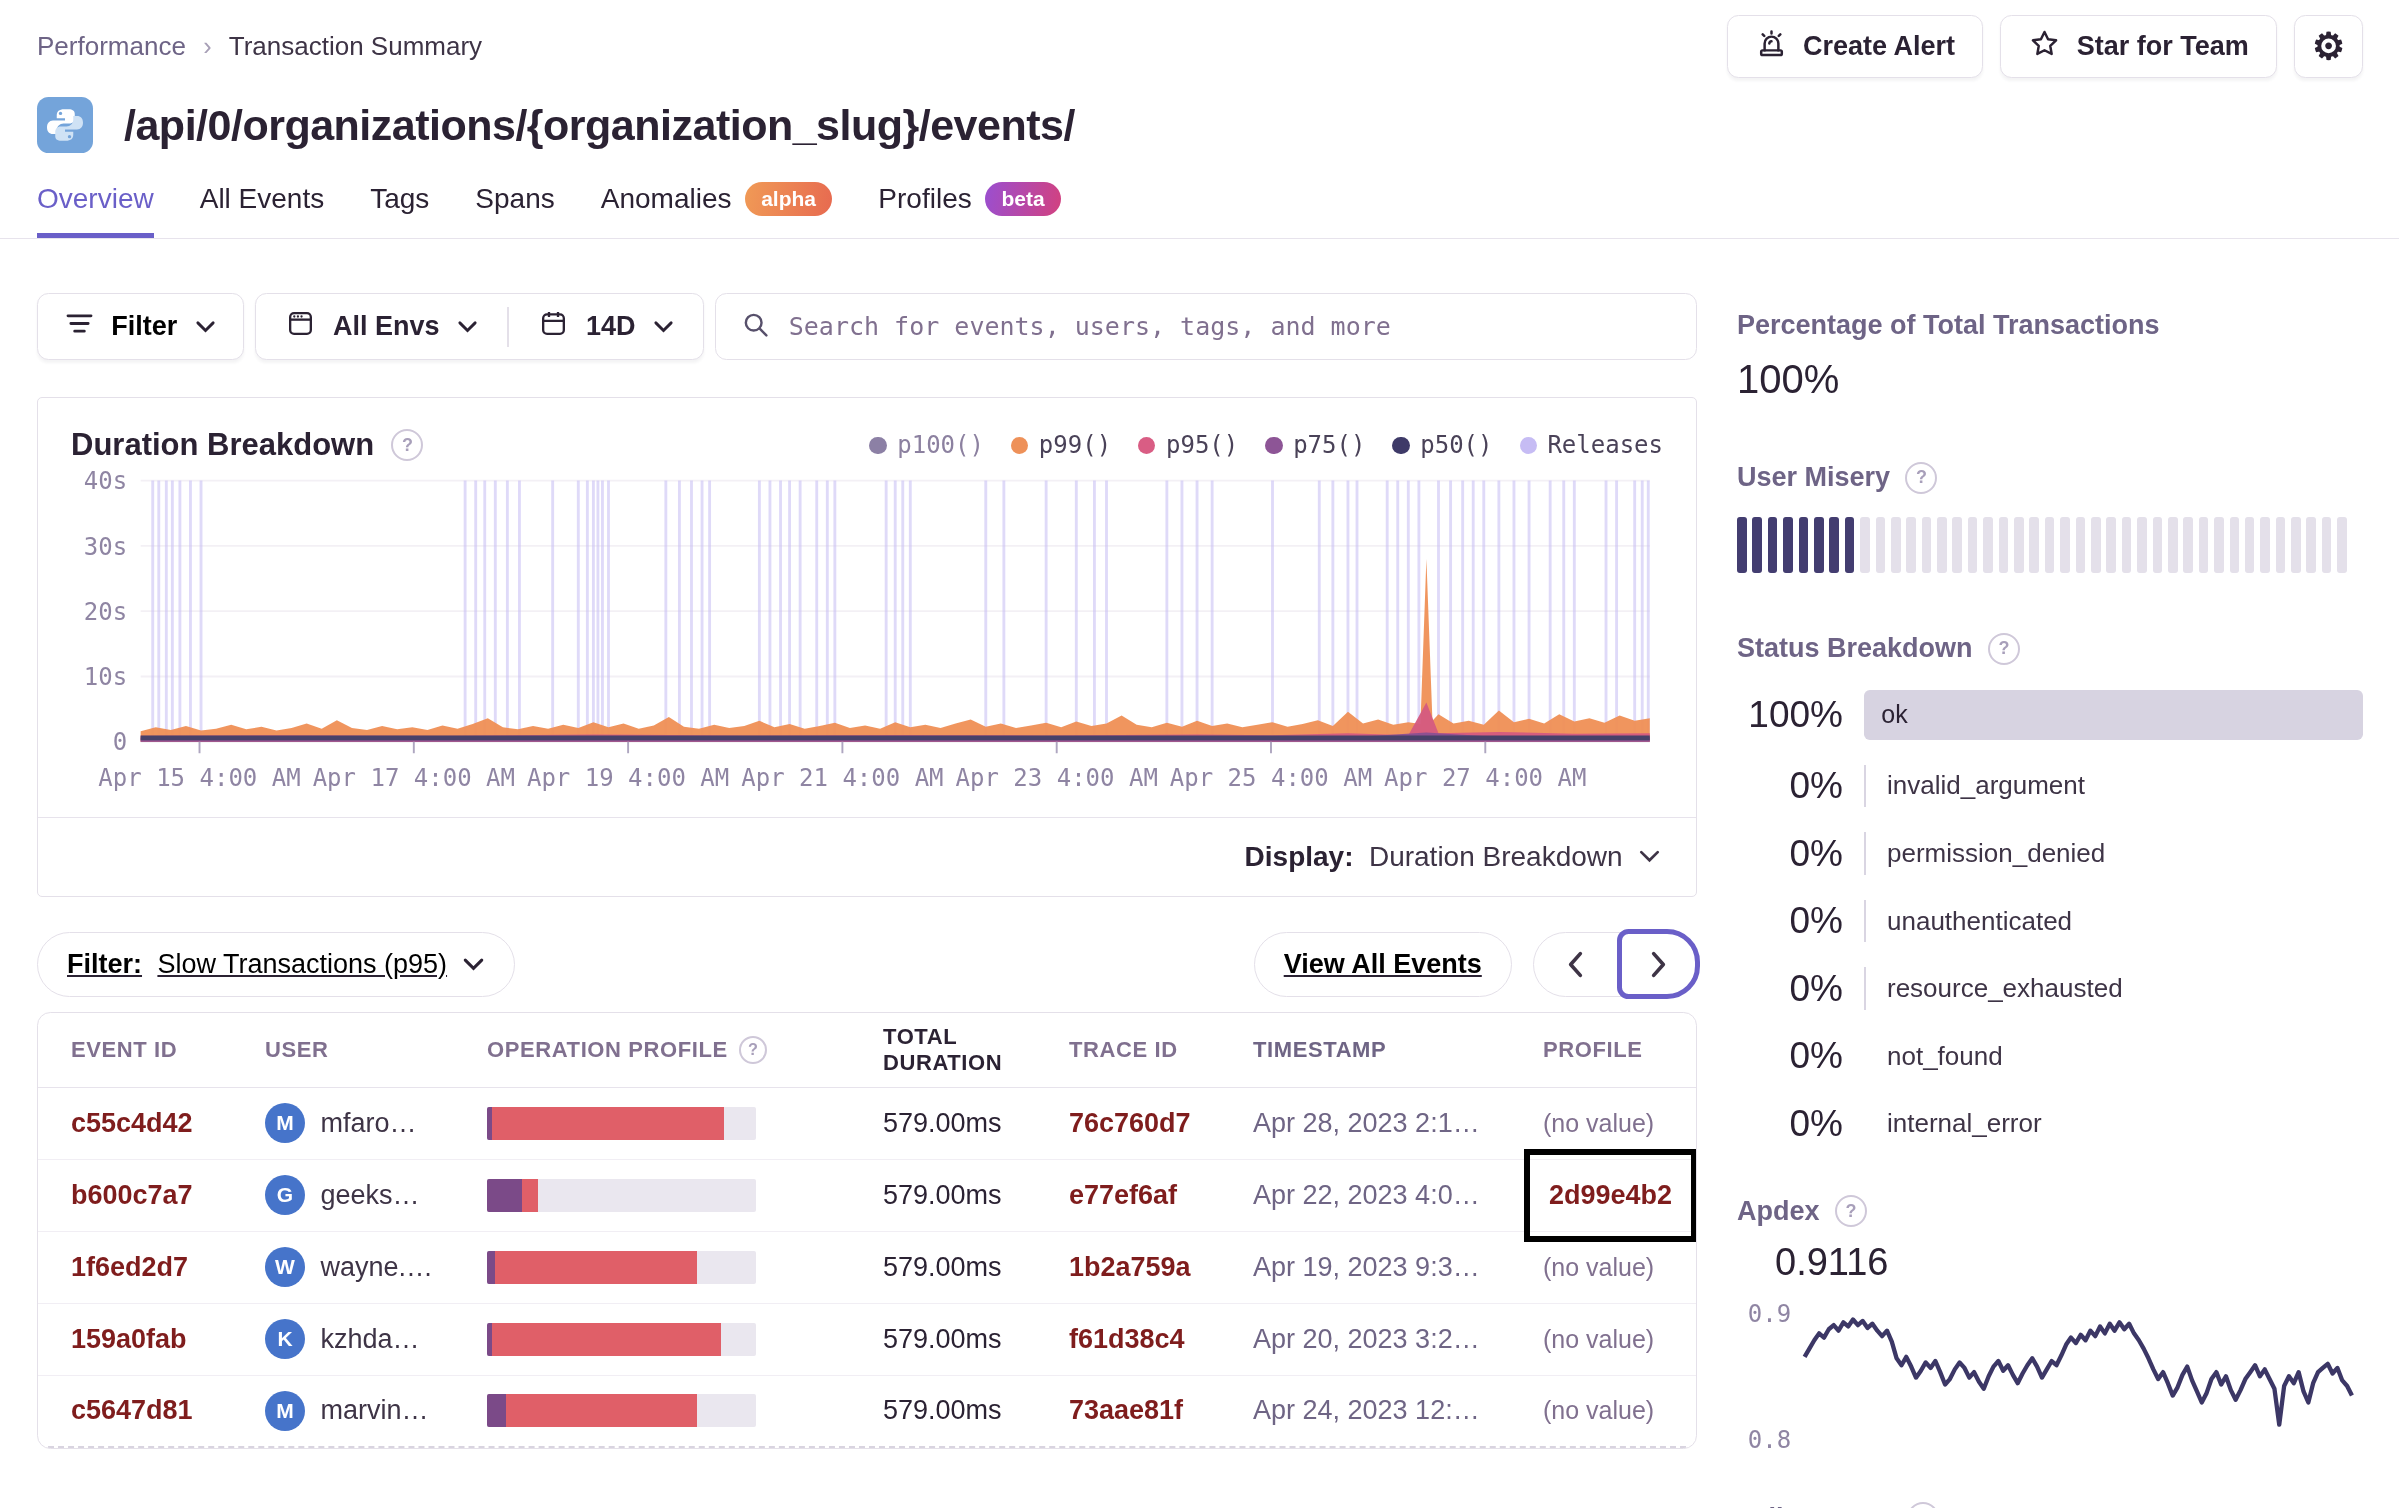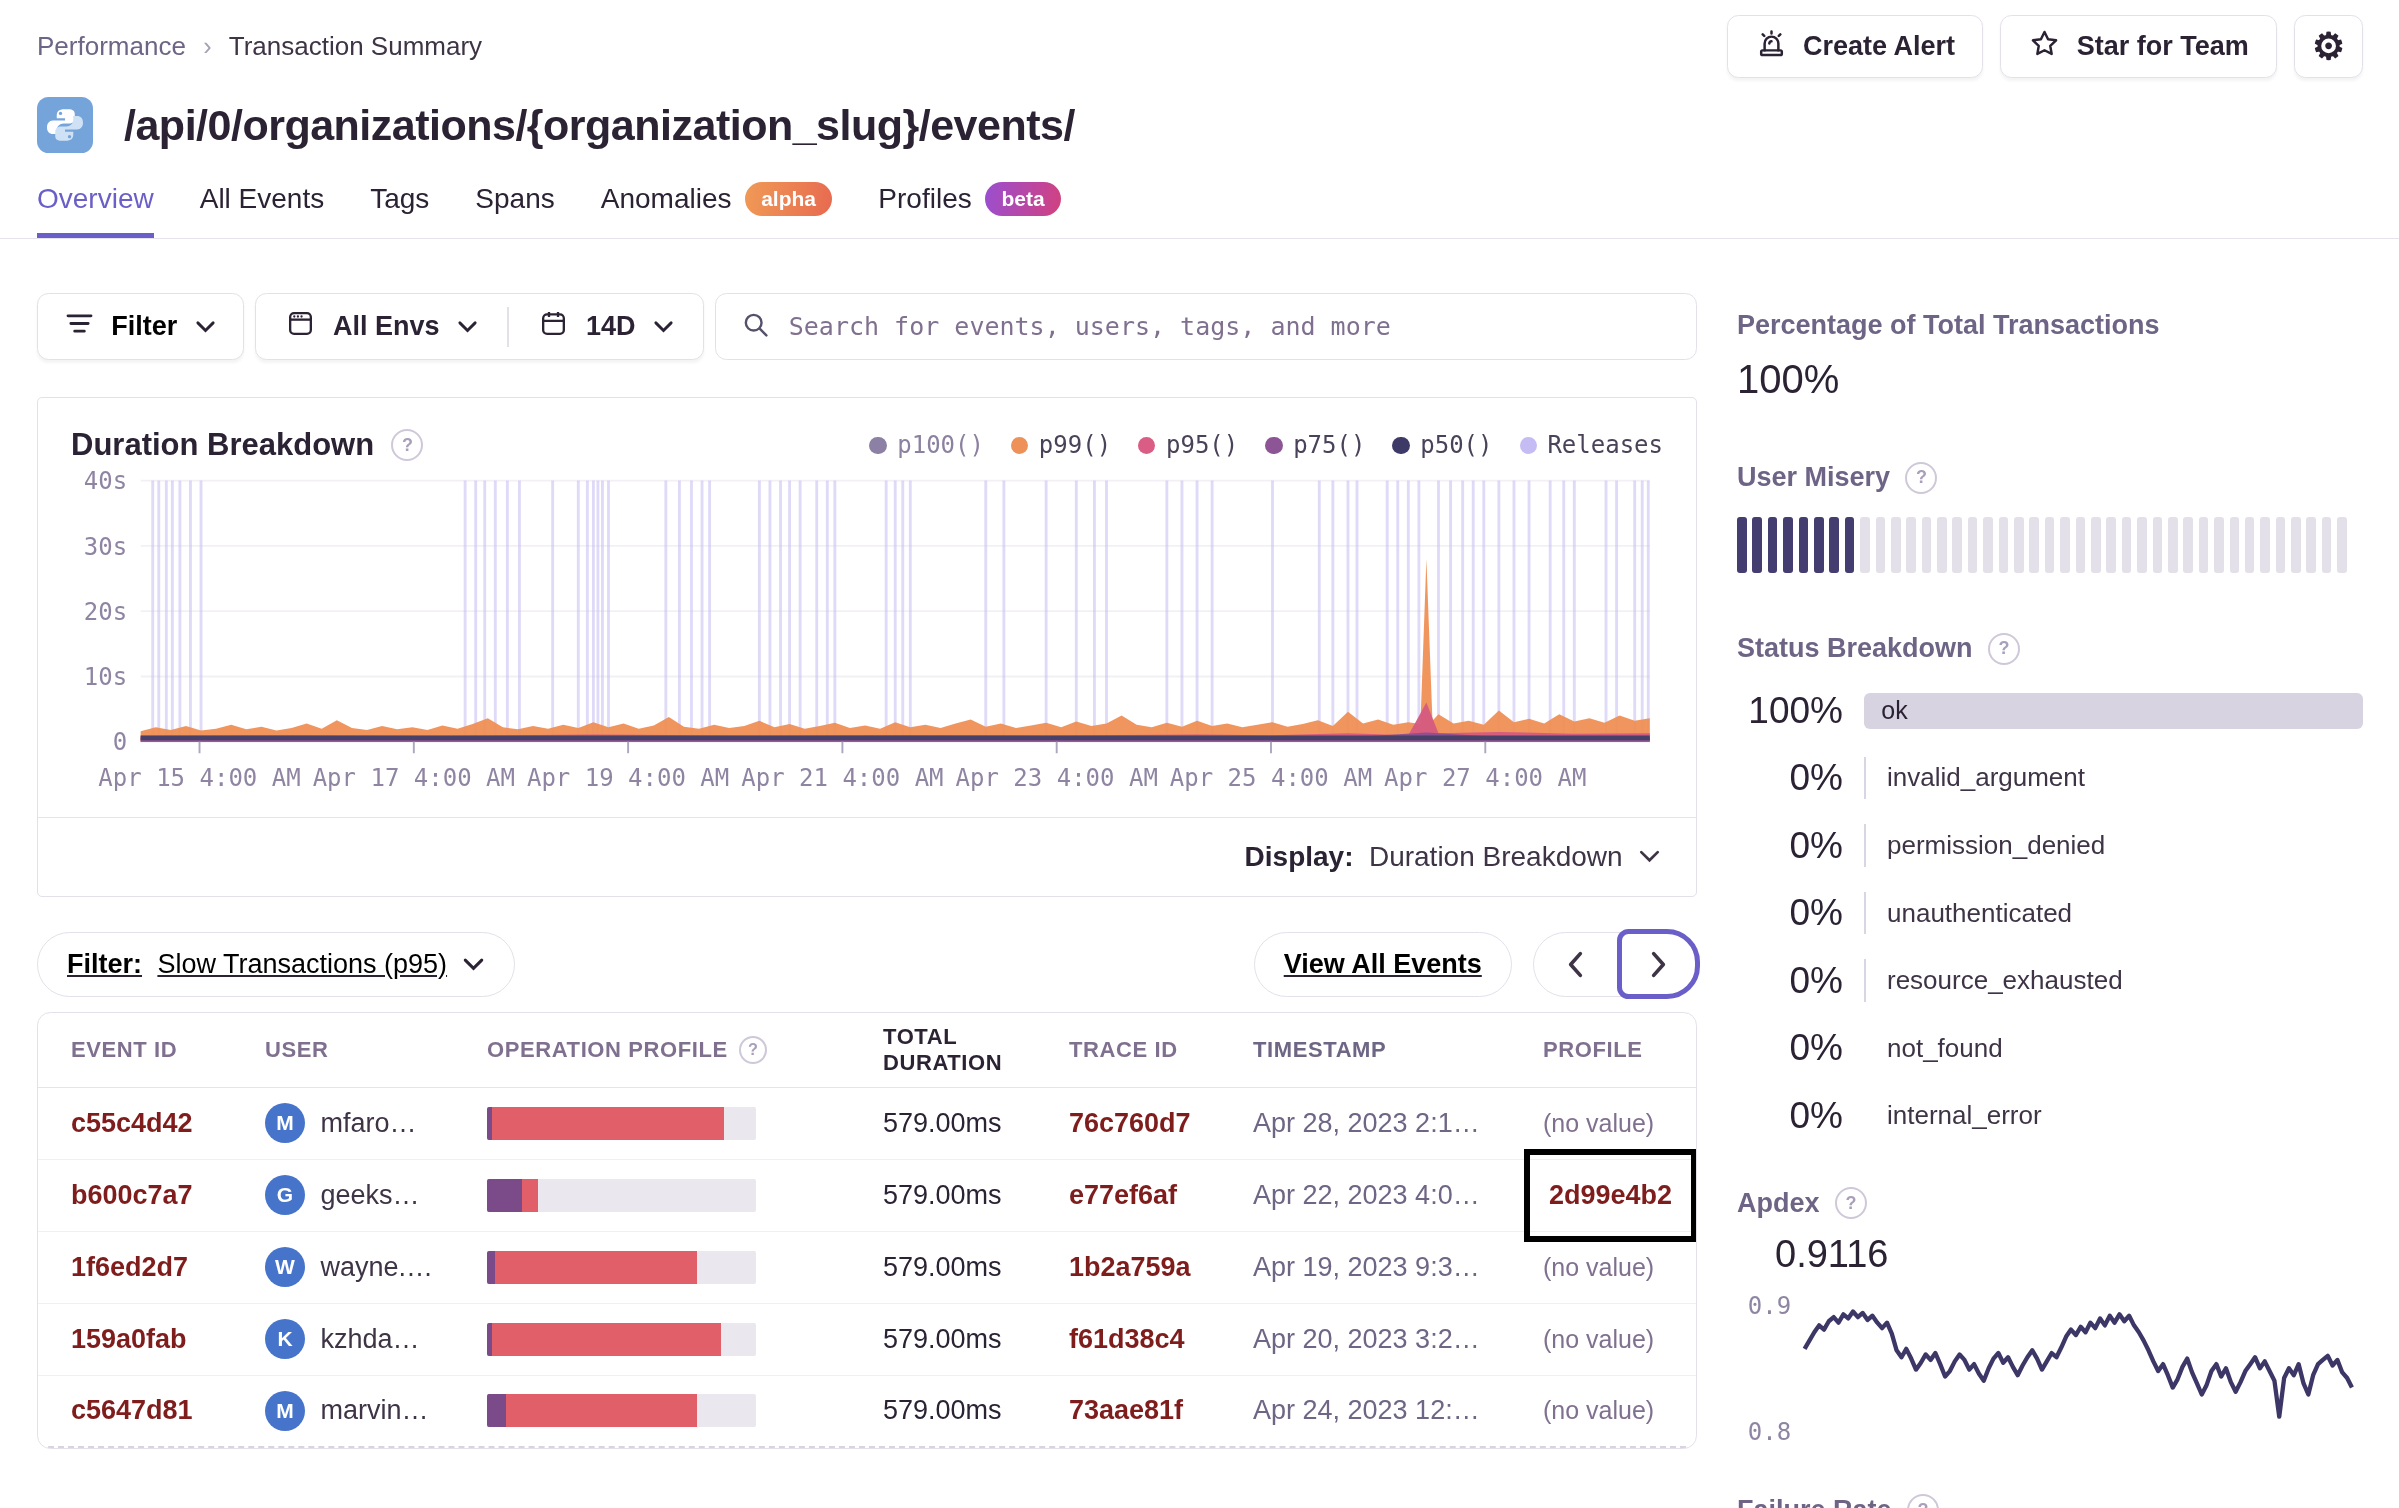--- a/index.html
+++ b/index.html
@@ -106,21 +106,21 @@
 
   
   .side-label { display:flex; align-items:center; gap:15.4px; font-size:27px; font-weight:700; color:#6e6486; }
   .side-value { margin-top:15.4px; font-size:40px; font-weight:500; color:#2b2233; }
   .misery { display:flex; gap:5.8px; margin-top:23px; }
   .mtick { width:9.6px; height:56px; border-radius:2.9px; background:#e4e0ea; }
   .mtick.filled { background:#433d70; }
   .sect { margin-top:60px; }
   .srow { display:flex; align-items:center; margin-top:25px; }
   .srow .pct { width:106px; text-align:right; font-size:37px; font-weight:500; color:#2b2233; flex:none; }
-  .srow .okbar { flex:1; margin-left:21px; background:#d7d3e1; border-radius:5.8px; height:36px;
+  .srow .okbar { flex:1; margin-left:21px; background:#d7d3e1; border-radius:5.8px; height:50px;
                  display:flex; align-items:center; padding-left:17.3px; font-size:25px; color:#2b2233; }
   .srow .slabel { flex:1; margin-left:21px; font-size:26px; color:#3e3446; padding:5.8px 0 5.8px 21px; border-left:2.9px solid transparent; }
   .srow .slabel.tick { border-left-color:#d9d5e2; }
   .apdex-value { margin-top:13.4px; font-size:38px; font-weight:500; color:#2b2233;margin-left:38px; }
   .failure { margin-top:44px; }
 </style>
 </head>
 <body>
 
 <div class="topbar">

